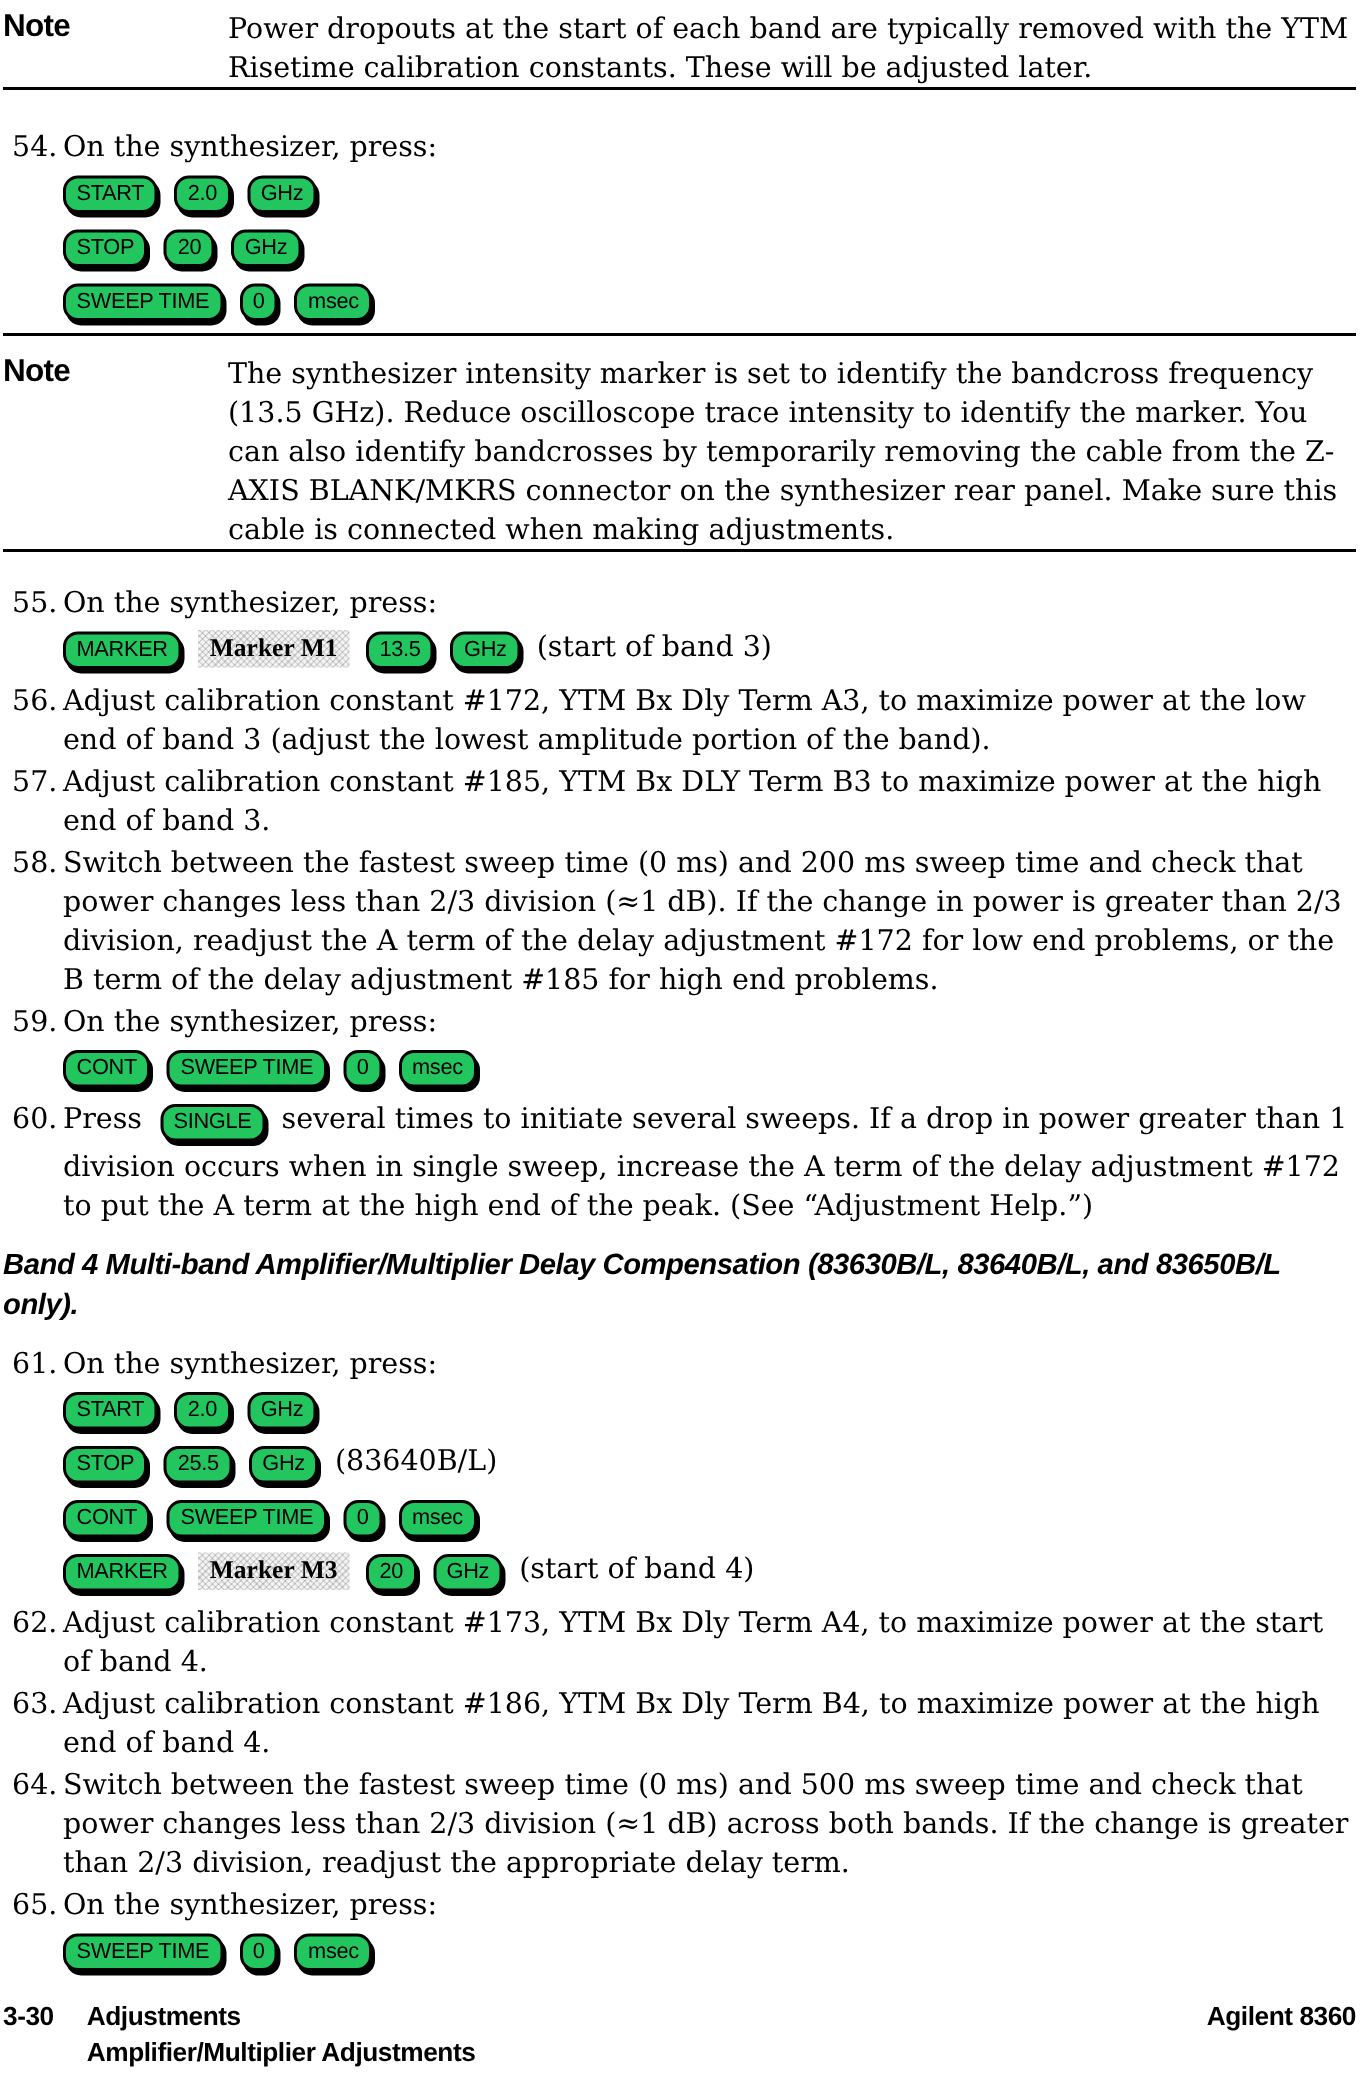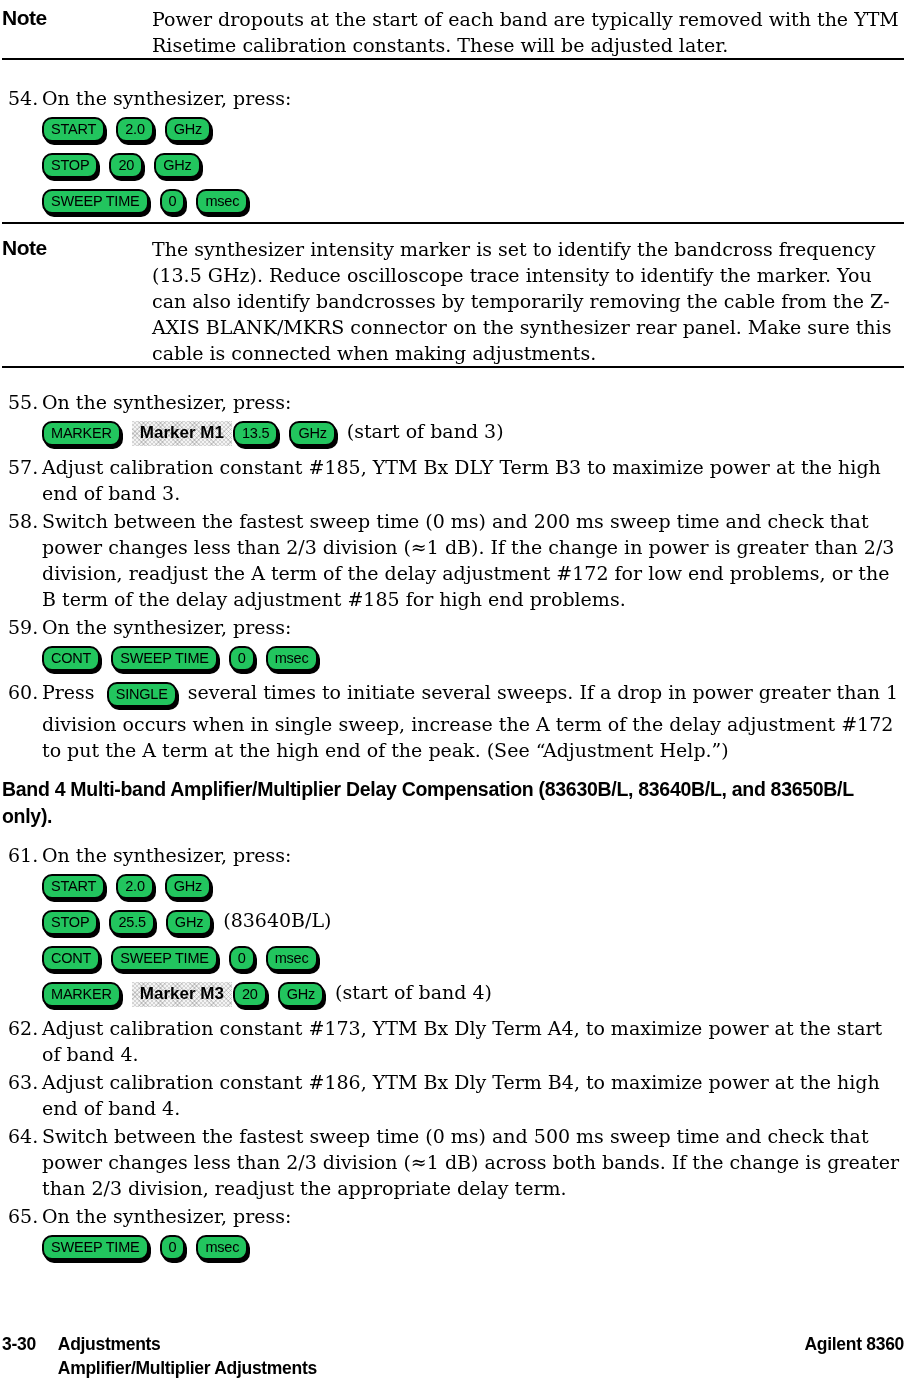--- a/index.html
+++ b/index.html
@@ -40,37 +40,38 @@
     font-size:14.5px;line-height:16px;letter-spacing:-0.2px;
     padding:2px 7px 3px 7px;
     border:2px solid #000;border-radius:10px;
     box-shadow:2px 3px 0 #000;
     background:#22c55e;
     margin:2px 11px 4px 0;
     vertical-align:baseline;
   }
   .soft{
     display:inline-block;
-    font-family:Liberation Sans, sans-serif;
+    font-family:Liberation Serif, serif;
     font-weight:bold;font-size:17px;line-height:18px;
     padding:3px 8px 4px 8px;
-    margin:2px 1px 4px 0;
+    margin:2px 11px 4px 0;
     background-color:#f4f4f4;
     background-image:
       repeating-linear-gradient(45deg,rgba(0,0,0,0.13) 0 1px,transparent 1px 3px),
       repeating-linear-gradient(135deg,rgba(0,0,0,0.13) 0 1px,transparent 1px 3px);
     vertical-align:baseline;
   }
   .ktext{font-family:"DejaVu Serif",serif;font-size:19px;margin-right:6px;}
   
   .heading{
     font-family:"Liberation Sans",sans-serif;
     font-weight:bold;font-size:19.5px;line-height:27px;
     letter-spacing:-0.3px;
     margin:13px 0 10px 0;
+    font-style:italic;
   }
   
   .footer{
     margin-top:auto;
     display:flex;justify-content:space-between;align-items:flex-start;
     font-family:"Liberation Sans",sans-serif;
     font-weight:bold;font-size:17.5px;line-height:24px;
     letter-spacing:-0.3px;
   }
   .f-left{display:flex;gap:22px;}
@@ -108,20 +109,24 @@
   <hr class="rule rule-3">
 
   <div class="steps">
 
     <div class="step mt-md">
       <span class="num">55.</span>
       <div>On the synthesizer, press:</div>
       <div class="keyrow"><span class="key">MARKER</span><span class="soft">Marker M1</span><span class="key">13.5</span><span class="key">GHz</span><span class="ktext">(start of band 3)</span> </div>
     </div>
 
+    <div class="step">
+      <span class="num">56.</span>
+      <div>Adjust calibration constant #172, YTM Bx Dly Term A3, to maximize power at the low end of band 3 (adjust the lowest amplitude portion of the band).</div>
+    </div>
 
     <div class="step">
       <span class="num">57.</span>
       <div>Adjust calibration constant #185, YTM Bx DLY Term B3 to maximize power at the high end of band 3.</div>
     </div>
 
     <div class="step">
       <span class="num">58.</span>
       <div>Switch between the fastest sweep time (0 ms) and 200 ms sweep time and check that power changes less than 2/3 division (≈1 dB). If the change in power is greater than 2/3 division, readjust the A term of the delay adjustment #172 for low end problems, or the B term of the delay adjustment #185 for high end problems.</div>
     </div>

